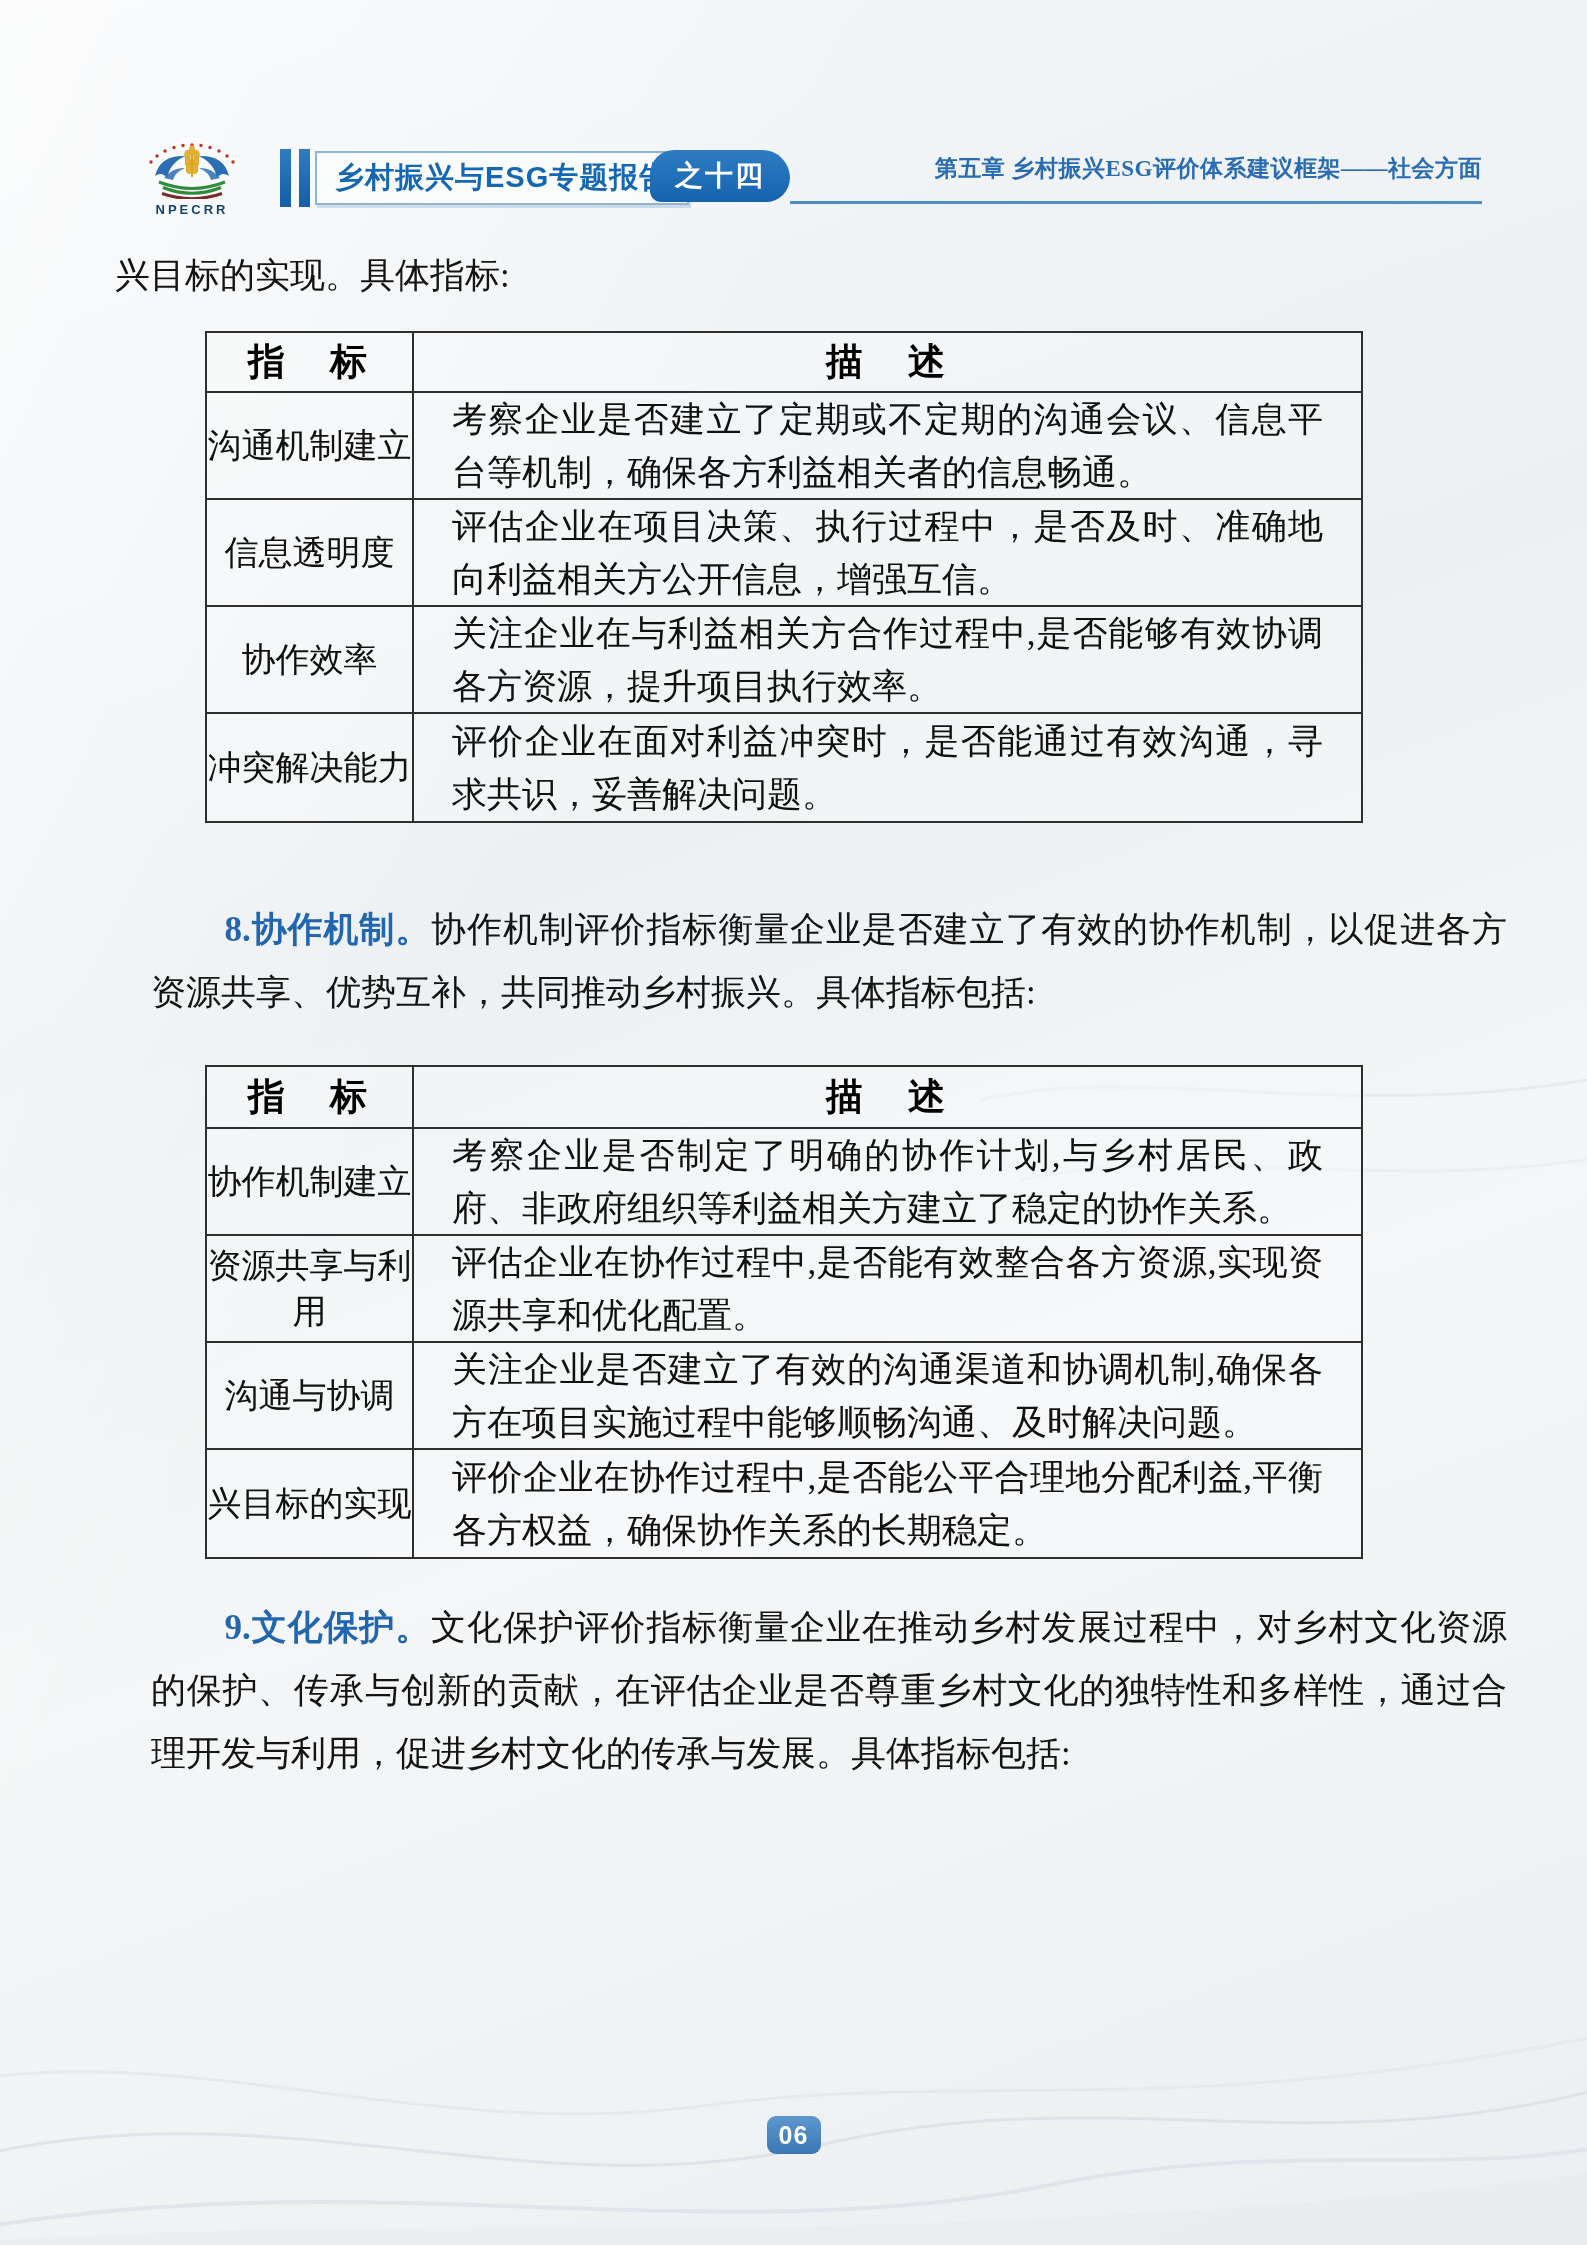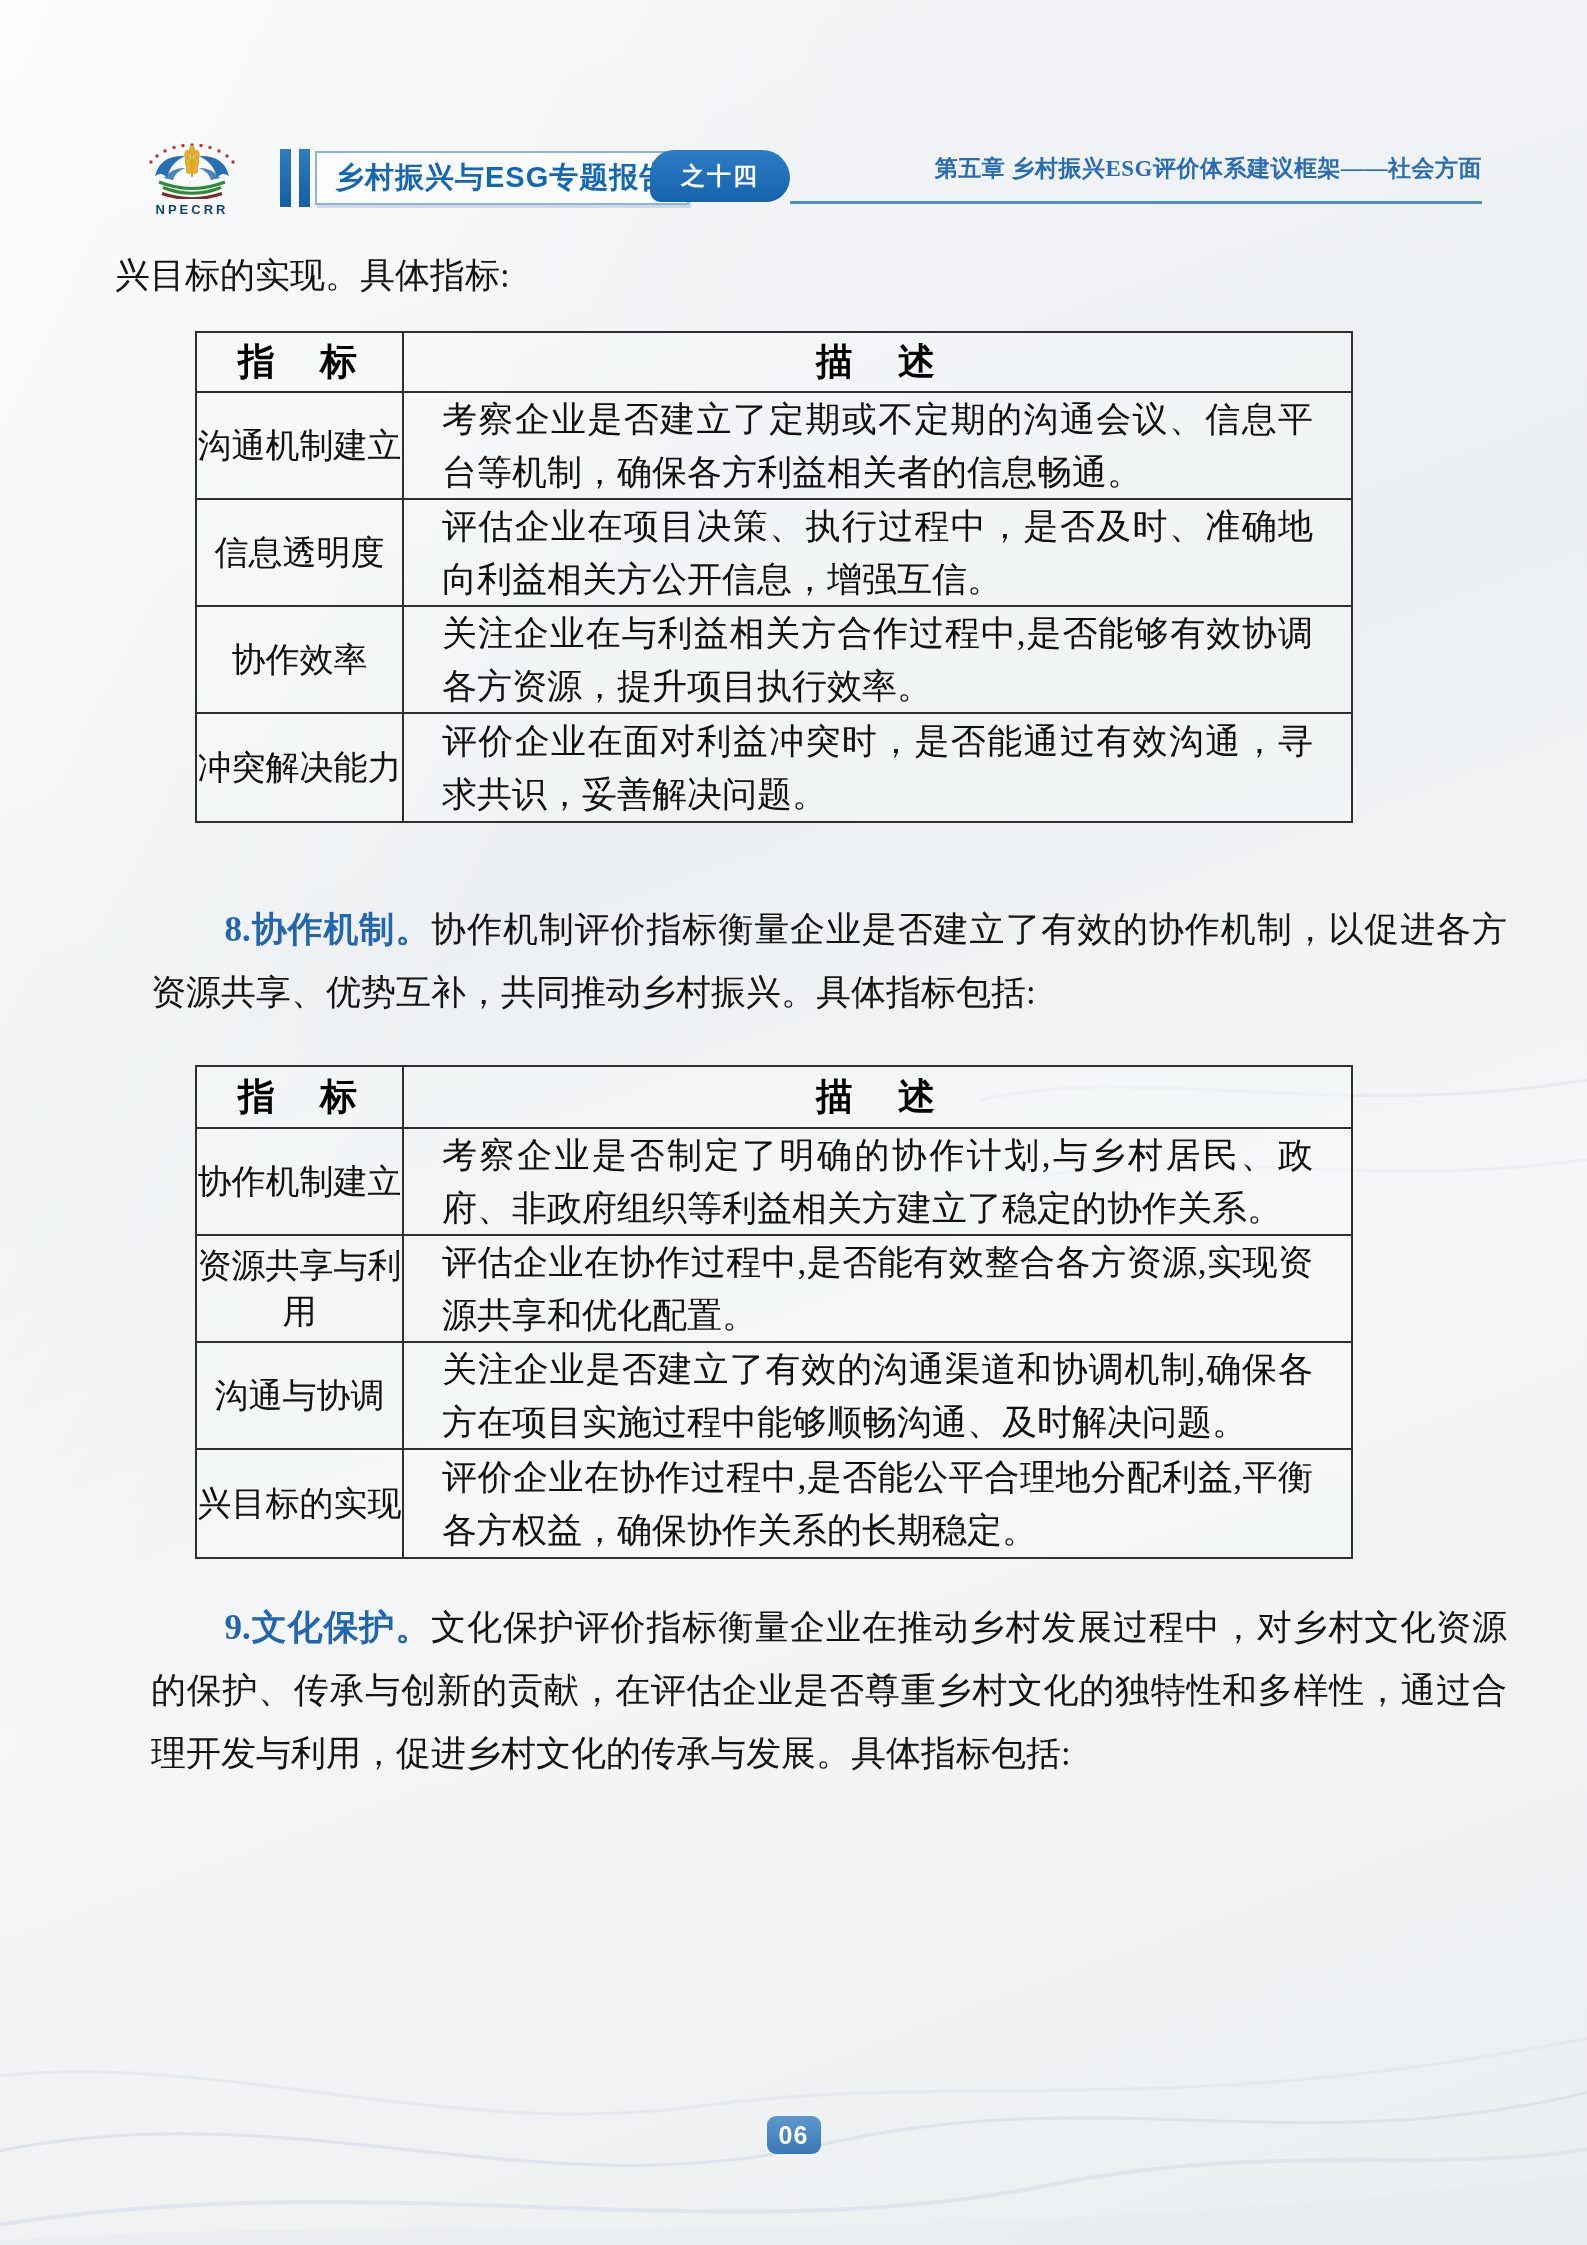--- a/index.html
+++ b/index.html
@@ -29,35 +29,35 @@
     border:2px solid #8fb4d6;background:rgba(255,255,255,.55);
     box-shadow:2px 3px 0 rgba(84,140,190,.25);
     display:flex;align-items:center;padding:0 18px;}
   .report-title{font-family:"Liberation Sans","DejaVu Sans",sans-serif;font-weight:bold;
     font-size:29px;color:#1467b3;letter-spacing:1px;white-space:nowrap;}
   .issue-badge{position:absolute;left:538px;top:7px;height:52px;min-width:112px;
     background:linear-gradient(180deg,#2f7cc4,#1563ad);
     border-radius:26px 30px 26px 12px;
     display:flex;align-items:center;justify-content:center;
     font-family:"Liberation Sans","DejaVu Sans",sans-serif;font-weight:bold;
-    font-size:24px;color:#ffffff;letter-spacing:2px;padding:0 14px;}
+    font-size:28px;color:#ffffff;letter-spacing:2px;padding:0 14px;}
   .chapter-wrap{position:absolute;right:0;top:10px;width:688px;text-align:right;}
   .chapter-title{font-size:23px;font-weight:bold;color:#2a6cb0;letter-spacing:.5px;white-space:nowrap;}
   .chapter-underline{position:absolute;right:0;top:58px;width:692px;height:3px;background:#4d8fc4;}
 
   
   .intro-line{position:absolute;left:115px;top:252px;font-size:35px;color:#141414;}
   .para{position:absolute;left:115px;width:1356px;font-size:35px;line-height:63px;
     text-align:justify;text-indent:2.1em;color:#141414;margin-left:36px;}
   .para-8{top:898px;}
   .para-9{top:1596px;}
   .sec-label{color:#2166ae;font-weight:bold;}
 
   
-  .itable{position:absolute;left:195px;width:1158px;
+  .itable{position:absolute;left:205px;width:1158px;
     display:grid;grid-template-columns:207px 1fr;
     border:2px solid #2f2f2f;background:rgba(250,251,251,.35);box-sizing:border-box;}
   .t1{top:331px;grid-template-rows:60px 107px 107px 107px 107px;}
   .t2{top:1065px;grid-template-rows:62px 107px 107px 107px 107px;}
   .cell{border-right:2px solid #2f2f2f;border-bottom:2px solid #2f2f2f;box-sizing:border-box;
     display:flex;align-items:center;}
   .cell.last-col{border-right:none;}
   .cell.last-row{border-bottom:none;}
   .th{justify-content:center;font-weight:bold;font-size:37px;color:#000;
     font-family:"Liberation Sans","DejaVu Sans",sans-serif;letter-spacing:4px;}

